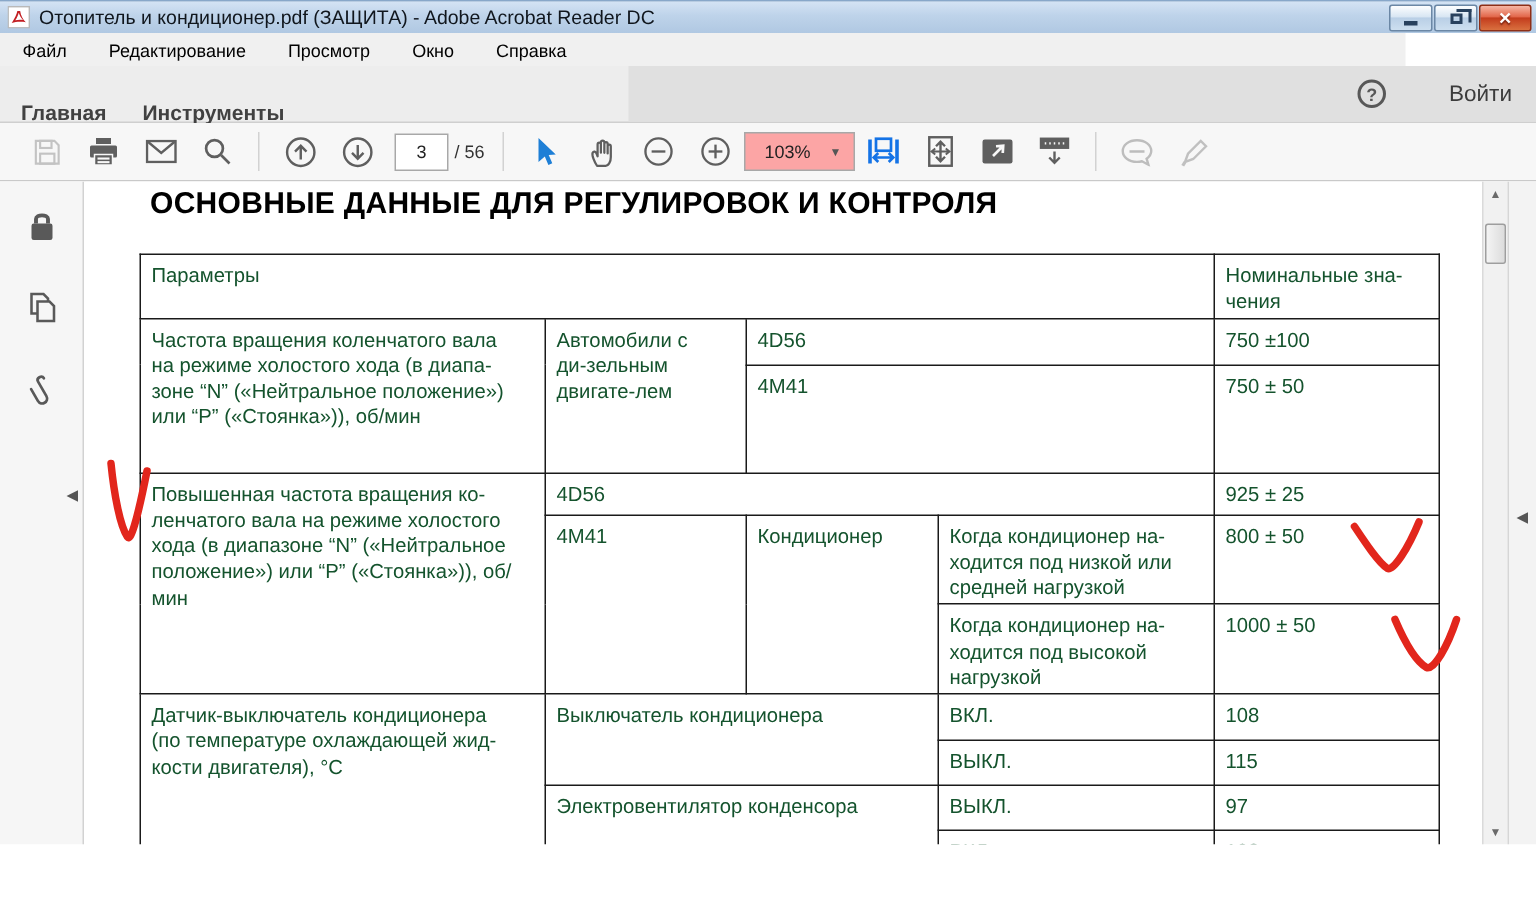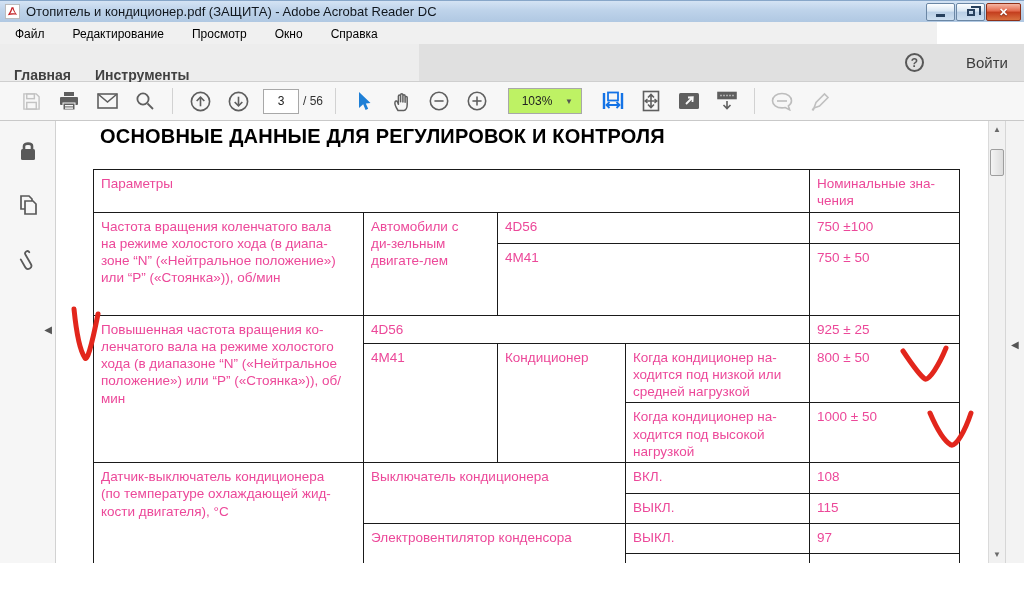--- a/index.html
+++ b/index.html
@@ -43,36 +43,36 @@
 
   
   .toolbar { position:absolute; left:0; top:82px; width:1024px; height:39px; background:#f7f7f7; border-bottom:1px solid #c9c9c9;
     display:flex; align-items:center; padding-left:12px; }
   .tb { display:flex; align-items:center; justify-content:center; width:24px; height:26px; margin:0 7px; }
   .tb svg { display:block; }
   .tb-sep { width:1px; height:26px; background:#d2d2d2; margin:0 8px; }
   .page-input { width:36px; height:25px; border:1px solid #a8a8a8; background:#fff; text-align:center; font-size:12px; color:#222;
     font-family:"Liberation Sans", sans-serif; margin:0 4px 0 6px; }
   .page-total { font-size:12px; color:#333; margin-right:4px; white-space:nowrap; }
-  .zoom-box { width:74px; height:26px; border:1px solid #a8a8a8; background:#bef264; display:flex; align-items:center; margin:0 12px; }
+  .zoom-box { width:74px; height:26px; border:1px solid #a8a8a8; background:#fca5a5; display:flex; align-items:center; margin:0 0; }
   .zoom-box .zv { flex:1; text-align:center; font-size:12px; color:#222; }
   .zoom-box .dd { width:16px; font-size:8px; color:#555; }
 
   
   .main { position:absolute; left:0; top:121px; width:1024px; height:442px; background:#fff; overflow:hidden; }
   .sidebar { position:absolute; left:0; top:0; width:56px; height:100%; background:#f6f6f6; border-right:1px solid #d2d2d2; }
   .side-ic { position:absolute; left:17px; }
   .collapse-left { position:absolute; font-size:10px; color:#555; }
   .sidebar .collapse-left { right:3px; top:203px; }
 
   .doc-page { position:absolute; left:57px; top:0; width:931px; height:100%; background:#fff; overflow:hidden; }
   .doc-heading { position:absolute; left:43px; top:4px; font-size:20px; font-weight:bold; color:#000; letter-spacing:.2px; white-space:nowrap; }
 
   table.spec { position:absolute; left:36px; top:48px; width:866px; border-collapse:collapse; table-layout:fixed; }
-  table.spec td { border:1px solid #1a1a1a; vertical-align:top; padding:5px 22px 2px 7px; font-size:13.5px; line-height:1.28; color:#ec4899; overflow:hidden;margin-top:28px; }
+  table.spec td { border:1px solid #1a1a1a; vertical-align:top; padding:5px 22px 2px 7px; font-size:13.5px; line-height:1.28; color:#14532d; overflow:hidden;margin-top:28px; }
   .h40 td{height:40px;} .h31 td{height:31px;} .h72 td{height:72px;} .h28 td{height:28px;}
   .h57 td{height:57px;} .h55 td{height:55px;} .h30 td{height:30px;} .hlast td{height:40px;}
 
   .annot { position:absolute; pointer-events:none; }
 
   .vscroll { position:absolute; left:988px; top:0; width:17px; height:100%; background:#f1f1f1; border-left:1px solid #dadada; }
   .vscroll .arr { position:absolute; left:0; width:100%; text-align:center; font-size:8px; color:#6a6a6a; }
   .vscroll .arr.up { top:4px; } .vscroll .arr.down { bottom:4px; }
   .vscroll .thumb { position:absolute; left:1px; top:28px; width:14px; height:27px; background:linear-gradient(90deg,#f4f4f4,#dcdcdc); border:1px solid #9e9e9e; border-radius:2px; }
   .rightstrip { position:absolute; left:1005px; top:0; width:19px; height:100%; background:#f3f3f3; border-left:1px solid #d6d6d6; }

